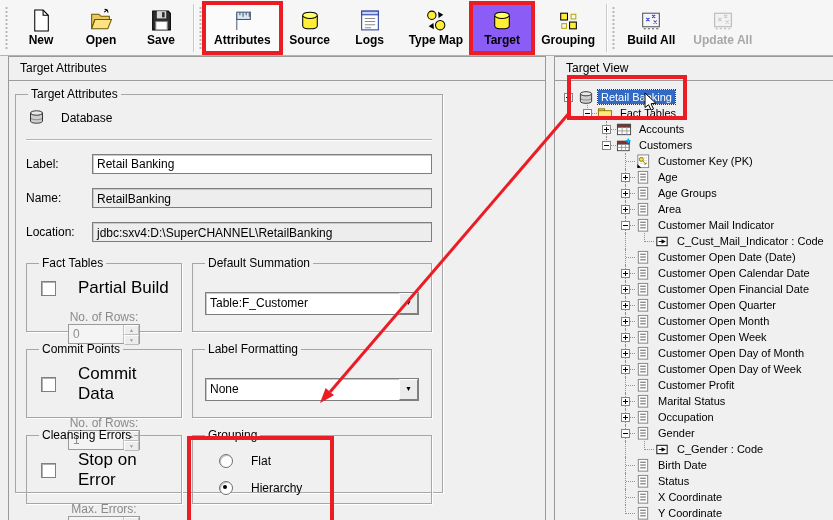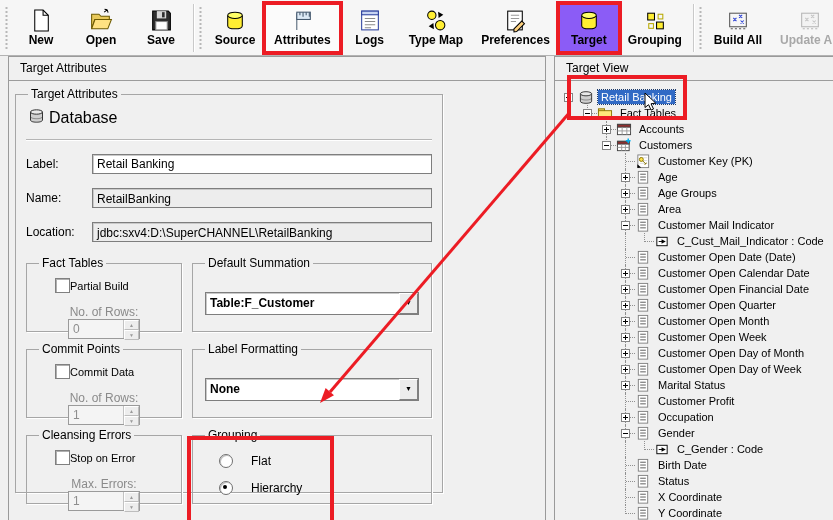--- a/index.html
+++ b/index.html
@@ -37,45 +37,45 @@
   .main{position:relative;display:flex;height:466px;padding-left:8px;}
   .panel{background:#f0f0f0;border:1px solid #9a9a9a;box-sizing:border-box;}
   .panel-head{height:23px;line-height:23px;padding-left:11px;font-size:12px;
     border-bottom:1px solid #9c9c9c;background:#f0f0f0;}
   .left-panel{width:538px;flex:none;}
   .right-panel{flex:1;margin-left:8px;border-right:none;position:relative;}
   
   fieldset{border:1px solid #a6a6a6;box-shadow:1px 1px 0 #ffffff;margin:0;padding:2px 10px 6px 10px;}
   legend{font-size:12px;padding:0 3px;margin-left:2px;}
   .outer-box{margin:6px 0 0 6px;width:428px;height:406px;box-sizing:border-box;position:relative;}
-  .db-row{display:flex;align-items:center;gap:4px;margin:6px 0 0 2px;height:18px;font-size:16px;}
+  .db-row{display:flex;align-items:center;gap:16px;margin:6px 0 0 2px;height:18px;font-size:12px;}
   .db-row svg{width:17px;height:16px;}
   .hsep{border:none;border-top:1px solid #b5b5b5;box-shadow:0 1px 0 #fff;margin:12px 0 14px 0;}
   .frow{display:flex;align-items:center;margin-bottom:14px;}
   .frow .flabel{width:66px;font-size:12px;flex:none;}
   .tfield{flex:1;height:20px;box-sizing:border-box;border:1px solid #7e7e7e;
     box-shadow:inset 1px 1px 0 #c9c9c9;background:#fff;font-family:"Liberation Sans",sans-serif;
     font-size:12px;padding:2px 4px;line-height:16px;}
   .tfield.ro{background:#ededed;}
   input.tfield{outline:none;}
   .boxgrid{display:grid;grid-template-columns:156px 1fr;gap:10px;margin-top:10px;}
   .sub{height:76px;box-sizing:border-box;position:relative;}
-  .cb-row{display:flex;align-items:center;gap:0;margin:6px 0 0 18px;font-size:11px;}
+  .cb-row{display:flex;align-items:center;gap:22px;margin:6px 0 0 4px;font-size:17px;}
   .cb{width:13px;height:13px;background:#fff;border:1px solid #808080;
     box-shadow:inset 1px 1px 0 #b0b0b0;flex:none;}
   .spin-row{display:flex;align-items:center;justify-content:space-between;margin:12px 2px 0 2px;flex-direction:column;}
   .spin-row .glabel{font-size:12px;color:#8a8a8a;}
   .spin{width:72px;height:20px;box-sizing:border-box;border:1px solid #9a9a9a;background:#f4f4f4;
     display:flex;align-items:stretch;}
   .spin-val{flex:1;font-size:12px;color:#8e8e8e;padding:2px 0 0 4px;}
   .spin-btns{width:15px;display:flex;flex-direction:column;border-left:1px solid #c2c2c2;}
   .sb{flex:1;font-size:5px;line-height:8px;text-align:center;color:#9a9a9a;
     background:#ededed;border:1px solid;border-color:#fff #bdbdbd #bdbdbd #fff;}
   .combo{height:21px;margin:20px 2px 0 2px;border:1px solid #7e7e7e;background:#fff;
-    box-shadow:inset 1px 1px 0 #c9c9c9;display:flex;align-items:stretch;font-weight:bold;}
+    box-shadow:inset 1px 1px 0 #c9c9c9;display:flex;align-items:stretch;}
   .combo-val{flex:1;font-size:12px;padding:3px 0 0 4px;white-space:nowrap;overflow:hidden;}
   .combo-btn{width:17px;background:#ececec;border:1px solid;border-color:#fff #808080 #808080 #fff;
     font-size:7px;line-height:18px;text-align:center;color:#000;}
   .rd-row{display:flex;align-items:center;gap:18px;margin:10px 0 0 16px;font-size:12px;height:14px;}
   .rd-row + .rd-row{margin-top:13px;}
   .rd{width:12px;height:12px;border-radius:50%;background:#fff;border:1px solid #707070;
     box-shadow:inset 1px 1px 0 #c0c0c0;flex:none;position:relative;}
   .rd.on::after{content:"";position:absolute;left:3px;top:3px;width:4px;height:4px;
     border-radius:50%;background:#000;}
   
@@ -127,39 +127,39 @@
           <path d="M4 3h15l2 2v16H4z" fill="#2e2e2e" stroke="#000"></path>
           <rect x="8" y="3" width="9" height="7" fill="#d7d7d7"></rect>
           <rect x="13" y="4" width="2.5" height="5" fill="#2e2e2e"></rect>
           <rect x="7" y="13" width="11" height="8" fill="#fff" stroke="#8a8a8a"></rect>
         </svg>
       </span>
       <span class="tb-lbl">Save</span>
     </div>
     <div class="tb-sep"></div>
     <div class="gripper"></div>
-    <div class="tb-btn">
-      <span class="tb-ico">
-        <svg viewBox="0 0 24 24">
-          <path d="M5 7v10c0 1.7 3.1 3 7 3s7-1.3 7-3V7" fill="#ffee33" stroke="#000"></path>
-          <ellipse cx="12" cy="7" rx="7" ry="3" fill="#ffff66" stroke="#000"></ellipse>
-        </svg>
-      </span>
-      <span class="tb-lbl">Source</span>
-    </div>
     <div class="tb-btn raised">
       <span class="tb-ico">
         <svg viewBox="0 0 24 24">
           <path d="M7 5v16" stroke="#4d6073"></path>
           <rect x="7" y="4" width="13" height="7" fill="#dce9f5" stroke="#41556b"></rect>
           <path d="M10 4v3M13 4v4.5M16 4v3M19 4v4.5" stroke="#41556b"></path>
         </svg>
       </span>
       <span class="tb-lbl">Attributes</span>
       <div class="red-frame tb-frame" style="border-color: rgb(236, 28, 36);"></div>
+    </div>
+    <div class="tb-btn">
+      <span class="tb-ico">
+        <svg viewBox="0 0 24 24">
+          <path d="M5 7v10c0 1.7 3.1 3 7 3s7-1.3 7-3V7" fill="#ffee33" stroke="#000"></path>
+          <ellipse cx="12" cy="7" rx="7" ry="3" fill="#ffff66" stroke="#000"></ellipse>
+        </svg>
+      </span>
+      <span class="tb-lbl">Source</span>
     </div>
     <div class="tb-btn">
       <span class="tb-ico">
         <svg viewBox="0 0 24 24">
           <rect x="4" y="3" width="16" height="18" fill="#fff" stroke="#2a3f9e"></rect>
           <rect x="4" y="3" width="16" height="3.5" fill="#c6d3f2" stroke="#2a3f9e"></rect>
           <path d="M7 10h10M7 13h10M7 16h10M7 19h6" stroke="#8a8a8a"></path>
         </svg>
       </span>
       <span class="tb-lbl">Logs</span>
@@ -167,30 +167,20 @@
     <div class="tb-btn">
       <span class="tb-ico">
         <svg viewBox="0 0 24 24">
           <circle cx="8" cy="7" r="4" fill="#ffee33" stroke="#000"></circle>
           <circle cx="16" cy="16.5" r="4.5" fill="#ffee33" stroke="#000"></circle>
           <path d="M14 3.5l5 3-4.5 3z" fill="#000"></path>
           <path d="M10 20.5l-5-3 4.5-3z" fill="#000"></path>
         </svg>
       </span>
       <span class="tb-lbl">Type Map</span>
-    </div>
-    <div class="tb-btn">
-      <span class="tb-ico">
-        <svg viewBox="0 0 24 24">
-          <rect x="5" y="3" width="14" height="18" fill="#fff" stroke="#000"></rect>
-          <path d="M8 7h8M8 10h8M8 13h5" stroke="#9a9a9a"></path>
-          <path d="M11 20l7.5-7.5 2.6 2.6L13.6 22.6 11 23z" fill="#ffd27f" stroke="#000"></path>
-        </svg>
-      </span>
-      <span class="tb-lbl">Preferences</span>
     </div>
     <div class="tb-btn pressed">
       <span class="tb-ico">
         <svg viewBox="0 0 24 24">
           <path d="M5 7v10c0 1.7 3.1 3 7 3s7-1.3 7-3V7" fill="#ffee33" stroke="#000"></path>
           <ellipse cx="12" cy="7" rx="7" ry="3" fill="#ffff66" stroke="#000"></ellipse>
         </svg>
       </span>
       <span class="tb-lbl">Target</span>
       <div class="red-frame tb-frame" style="border-color: rgb(236, 28, 36);"></div>
@@ -618,43 +608,43 @@
               <rect x="3" y="1.5" width="10" height="12.5" fill="#fff" stroke="#808080"></rect>
               <path d="M5 4.5h6M5 7.5h6M5 10.5h6" stroke="#555"></path>
             </svg>
           </span>
           <span class="tlbl">Customer Open Day of Week</span>
         </div>
         <div class="tree-row">
           <span class="tcell"></span>
           <span class="tcell"></span>
           <span class="tcell"></span>
+          <span class="tcell junction tee"></span>
+          <span class="tico">
+            <svg viewBox="0 0 16 16">
+              <rect x="3" y="1.5" width="10" height="12.5" fill="#fff" stroke="#808080"></rect>
+              <path d="M5 4.5h6M5 7.5h6M5 10.5h6" stroke="#555"></path>
+            </svg>
+          </span>
+          <span class="tlbl">Customer Profit</span>
+        </div>
+        <div class="tree-row">
+          <span class="tcell"></span>
+          <span class="tcell"></span>
+          <span class="tcell"></span>
           <span class="tcell junction tee">
             <span class="exp plus"></span>
           </span>
           <span class="tico">
             <svg viewBox="0 0 16 16">
               <rect x="3" y="1.5" width="10" height="12.5" fill="#fff" stroke="#808080"></rect>
               <path d="M5 4.5h6M5 7.5h6M5 10.5h6" stroke="#555"></path>
             </svg>
           </span>
           <span class="tlbl">Marital Status</span>
-        </div>
-        <div class="tree-row">
-          <span class="tcell"></span>
-          <span class="tcell"></span>
-          <span class="tcell"></span>
-          <span class="tcell junction tee"></span>
-          <span class="tico">
-            <svg viewBox="0 0 16 16">
-              <rect x="3" y="1.5" width="10" height="12.5" fill="#fff" stroke="#808080"></rect>
-              <path d="M5 4.5h6M5 7.5h6M5 10.5h6" stroke="#555"></path>
-            </svg>
-          </span>
-          <span class="tlbl">Customer Profit</span>
         </div>
         <div class="tree-row">
           <span class="tcell"></span>
           <span class="tcell"></span>
           <span class="tcell"></span>
           <span class="tcell junction tee">
             <span class="exp plus"></span>
           </span>
           <span class="tico">
             <svg viewBox="0 0 16 16">

